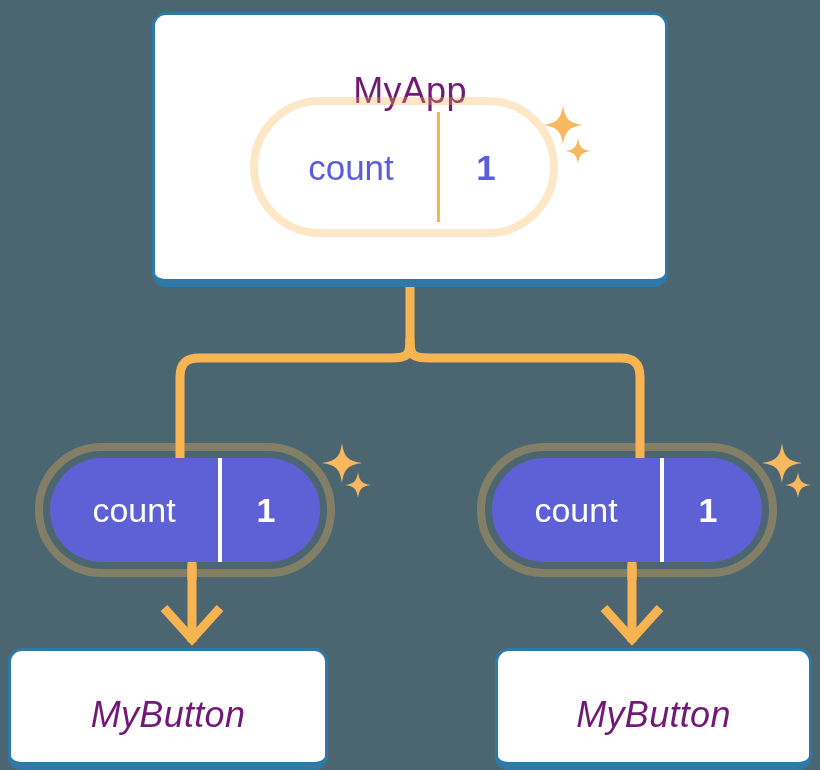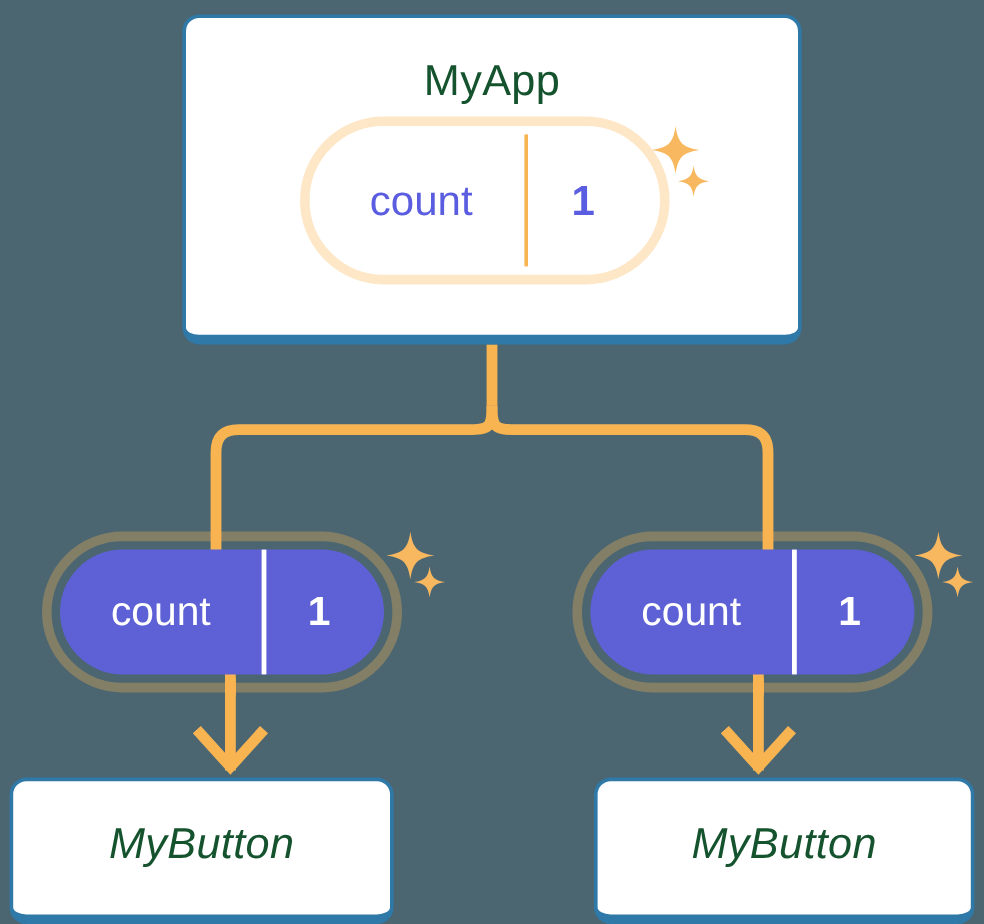--- a/index.html
+++ b/index.html
@@ -34,26 +34,27 @@
     background: #ffffff;
     border: 3px solid #2f79a8;
     border-bottom-width: 8px;
     border-radius: 14px;
     z-index: 3;
     display: flex;
     flex-direction: column;
     align-items: center;
   }
   .card-title {
-    color: #14532d;
+    color: #701a75;
     font-size: 36px;
     font-weight: 400;
     letter-spacing: 0.3px;
     line-height: 1;
     white-space: nowrap;
+    margin-top: 24px;
   }
 
   
   #app-card {
     left: 152px;
     top: 12px;
     width: 516px;
     height: 275px;
     justify-content: flex-start;
     padding-top: 34px;

